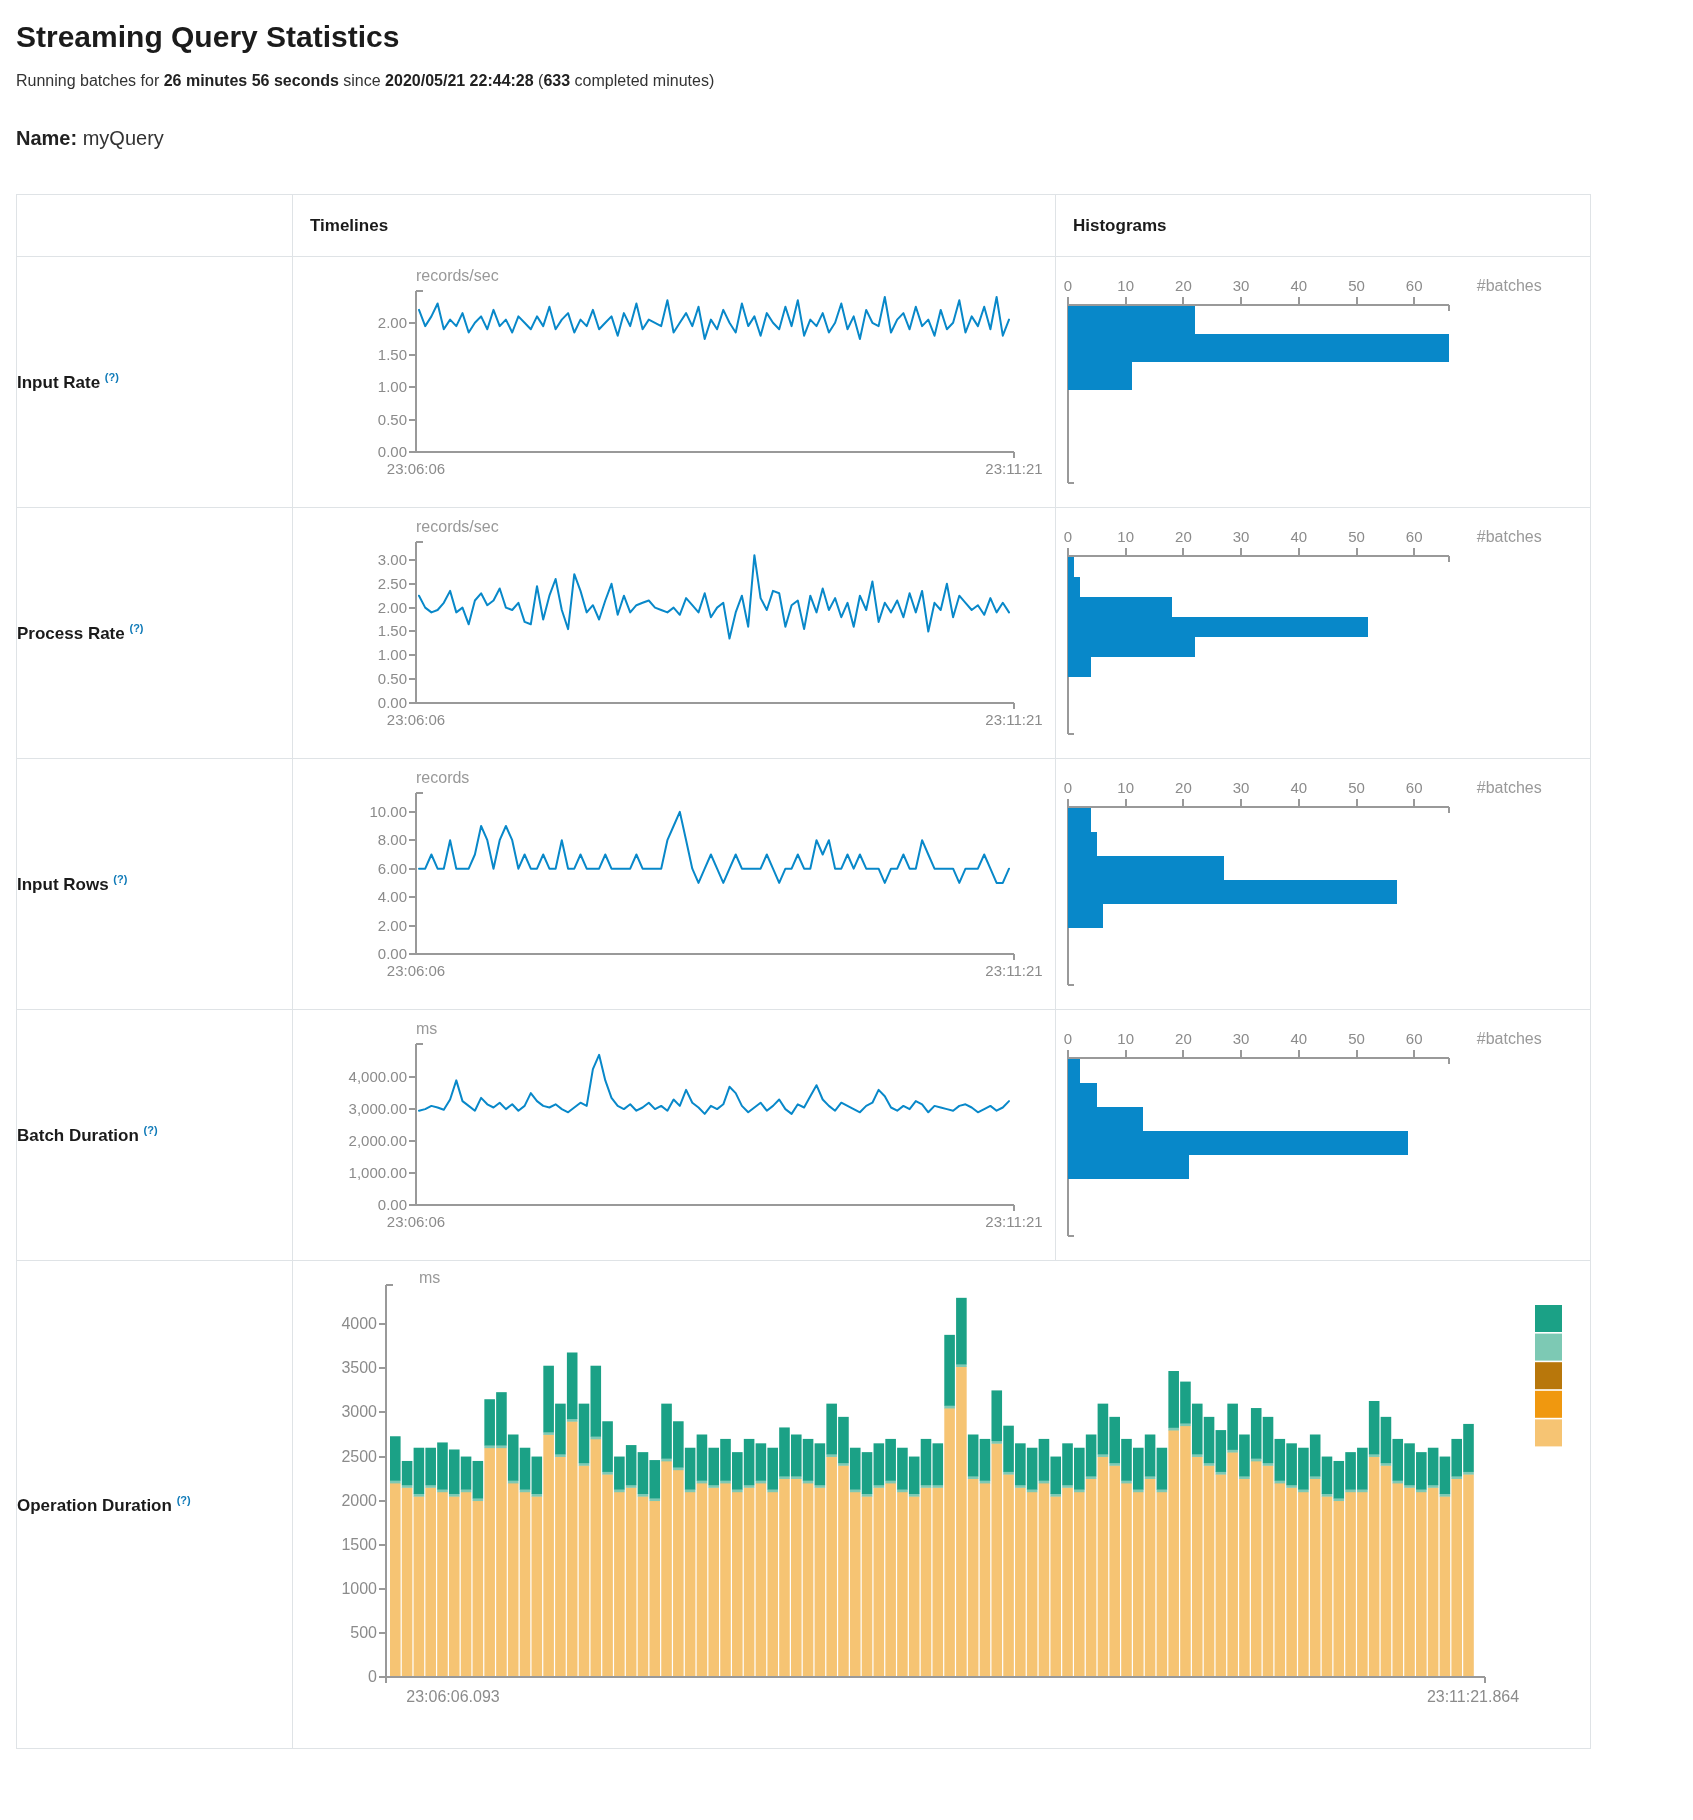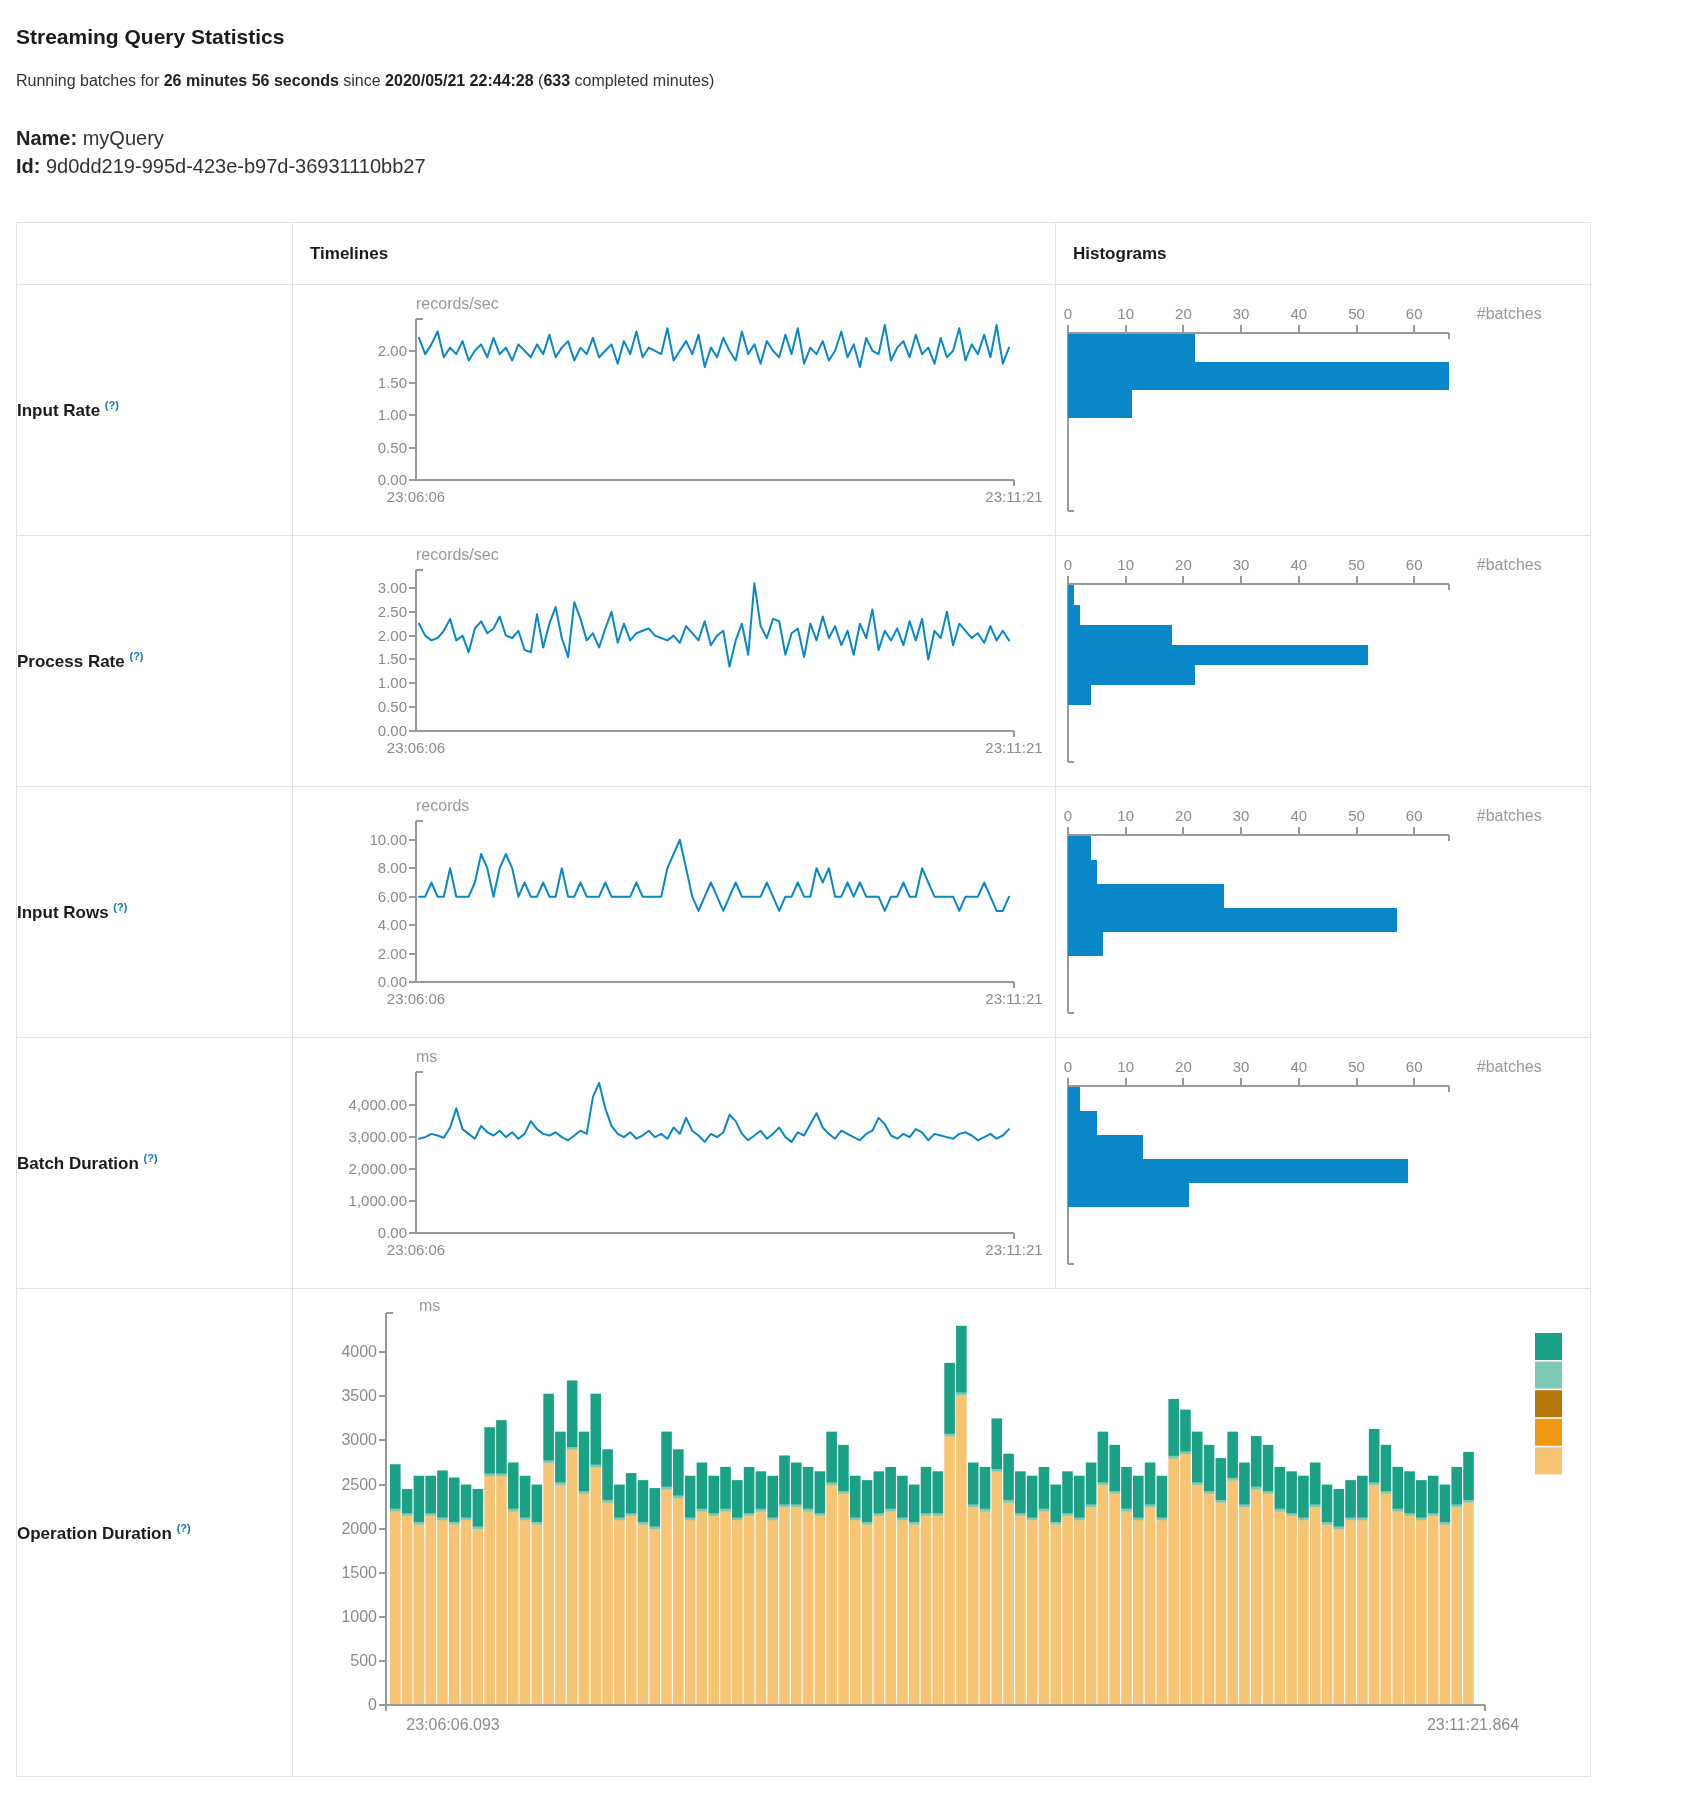--- a/index.html
+++ b/index.html
@@ -2,21 +2,21 @@
 <html><head>
 <meta charset="utf-8">
 <style>
   html,body{margin:0;padding:0;background:#fff;}
   body{
     width:1693px;height:1820px;box-sizing:border-box;
     padding:20px 0 0 16px;
     font-family:"Liberation Sans","DejaVu Sans",sans-serif;
     color:#333;
   }
-  h1{font-size:21px;line-height:34px;margin:0 0 18px 0;color:#1b1b1b;font-weight:bold;}
+  h1{font-size:30px;line-height:34px;margin:0 0 18px 0;color:#1b1b1b;font-weight:bold;}
   .subtitle{font-size:16px;margin:0 0 34px 0;color:#333;}
   .subtitle b{color:#222;}
   .qinfo{font-size:20px;line-height:28px;margin:0 16px 42px 0;}
   .qinfo b{color:#222;}
   table.stats{border-collapse:collapse;table-layout:fixed;width:1574px;padding-left:29px;}
   table.stats th,table.stats td{border:1px solid #dfe3e6;padding:0;}
   table.stats thead th{height:61px;text-align:left;vertical-align:middle;font-size:17px;color:#1b1b1b;padding-left:17px;font-weight:bold;}
   tbody tr.metric{height:251px;}
   tbody tr.metric-tall{height:488px;}
   td.label-cell{vertical-align:middle;padding-left:18px;font-size:17px;font-weight:bold;color:#1b1b1b;}
@@ -28,21 +28,20 @@
 </head>
 <body>
 
 <div class="page">
   <h1>Streaming Query Statistics</h1>
 
   <p class="subtitle"><span>Running batches for </span><b>26 minutes 56 seconds</b><span> since </span><b>2020/05/21 22:44:28</b><span> (</span><b>633</b><span> completed minutes)</span></p>
 
   <div class="qinfo">
     <div><b>Name:</b> <span>myQuery</span></div>
-    <div><b>Id:</b> <span>9d0dd219-995d-423e-b97d-36931110bb27</span></div>
   </div>
 
   <table class="stats">
     <colgroup>
         <col style="width:276px">
         <col style="width:763px">
         <col style="width:535px">
       </colgroup>
     <thead>
       <tr>

